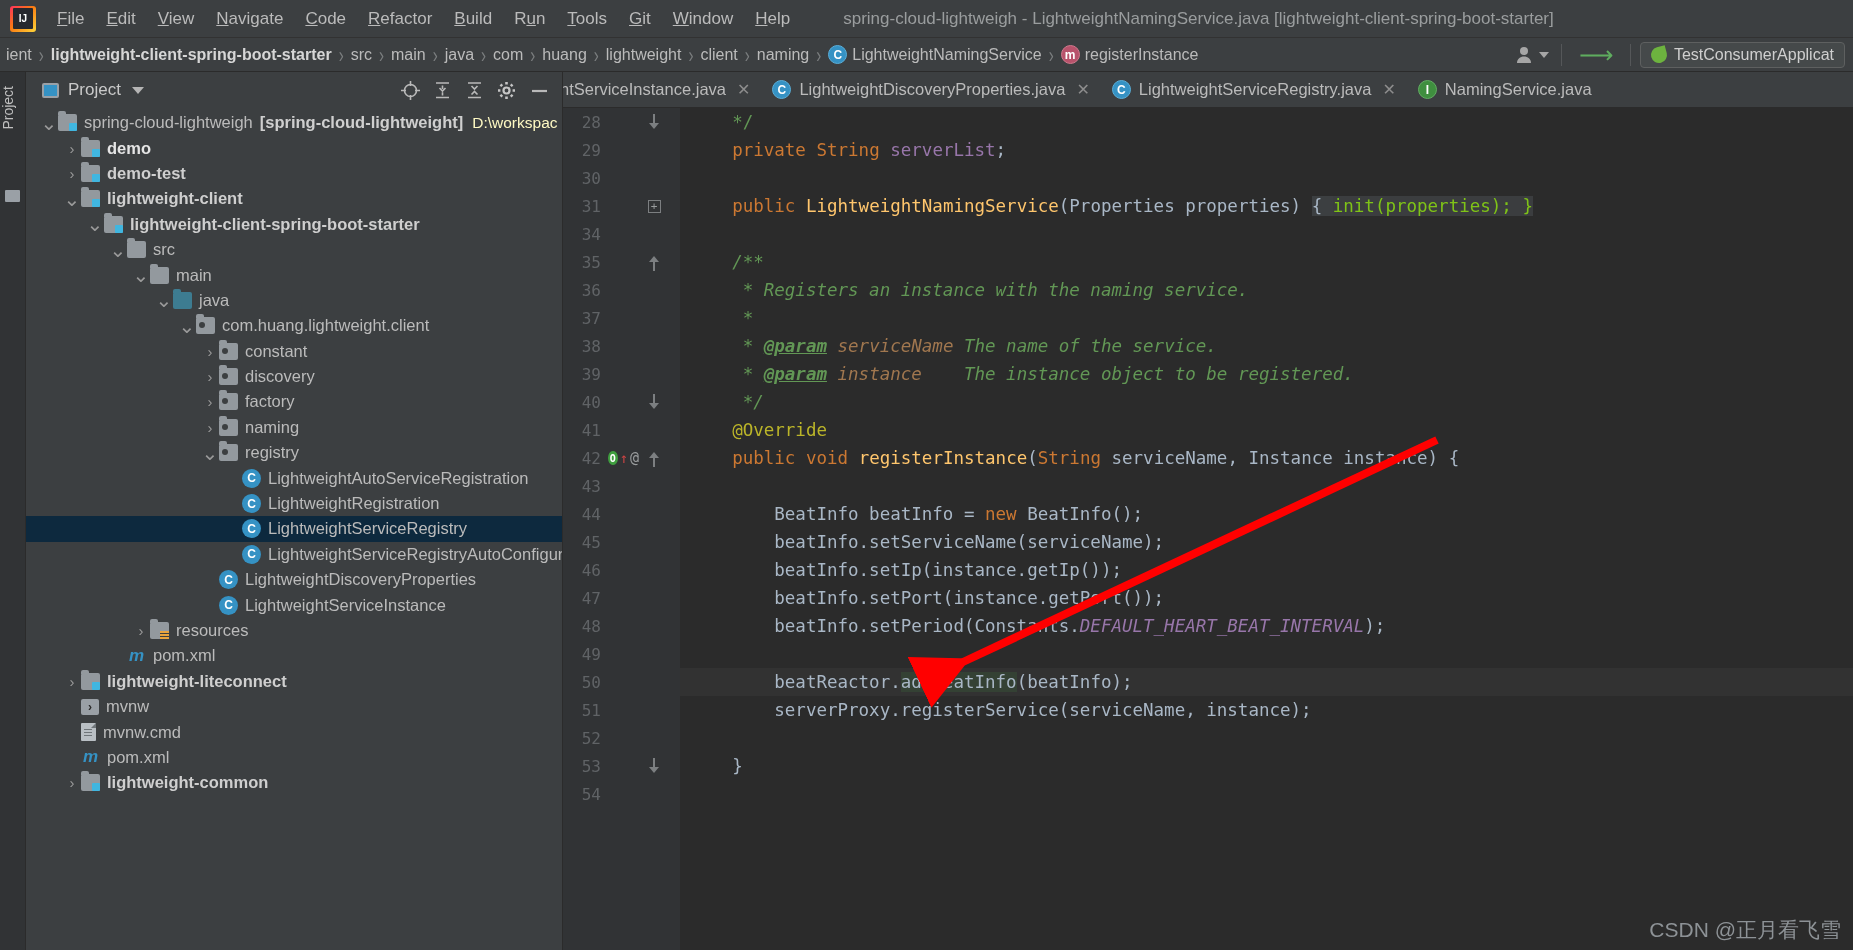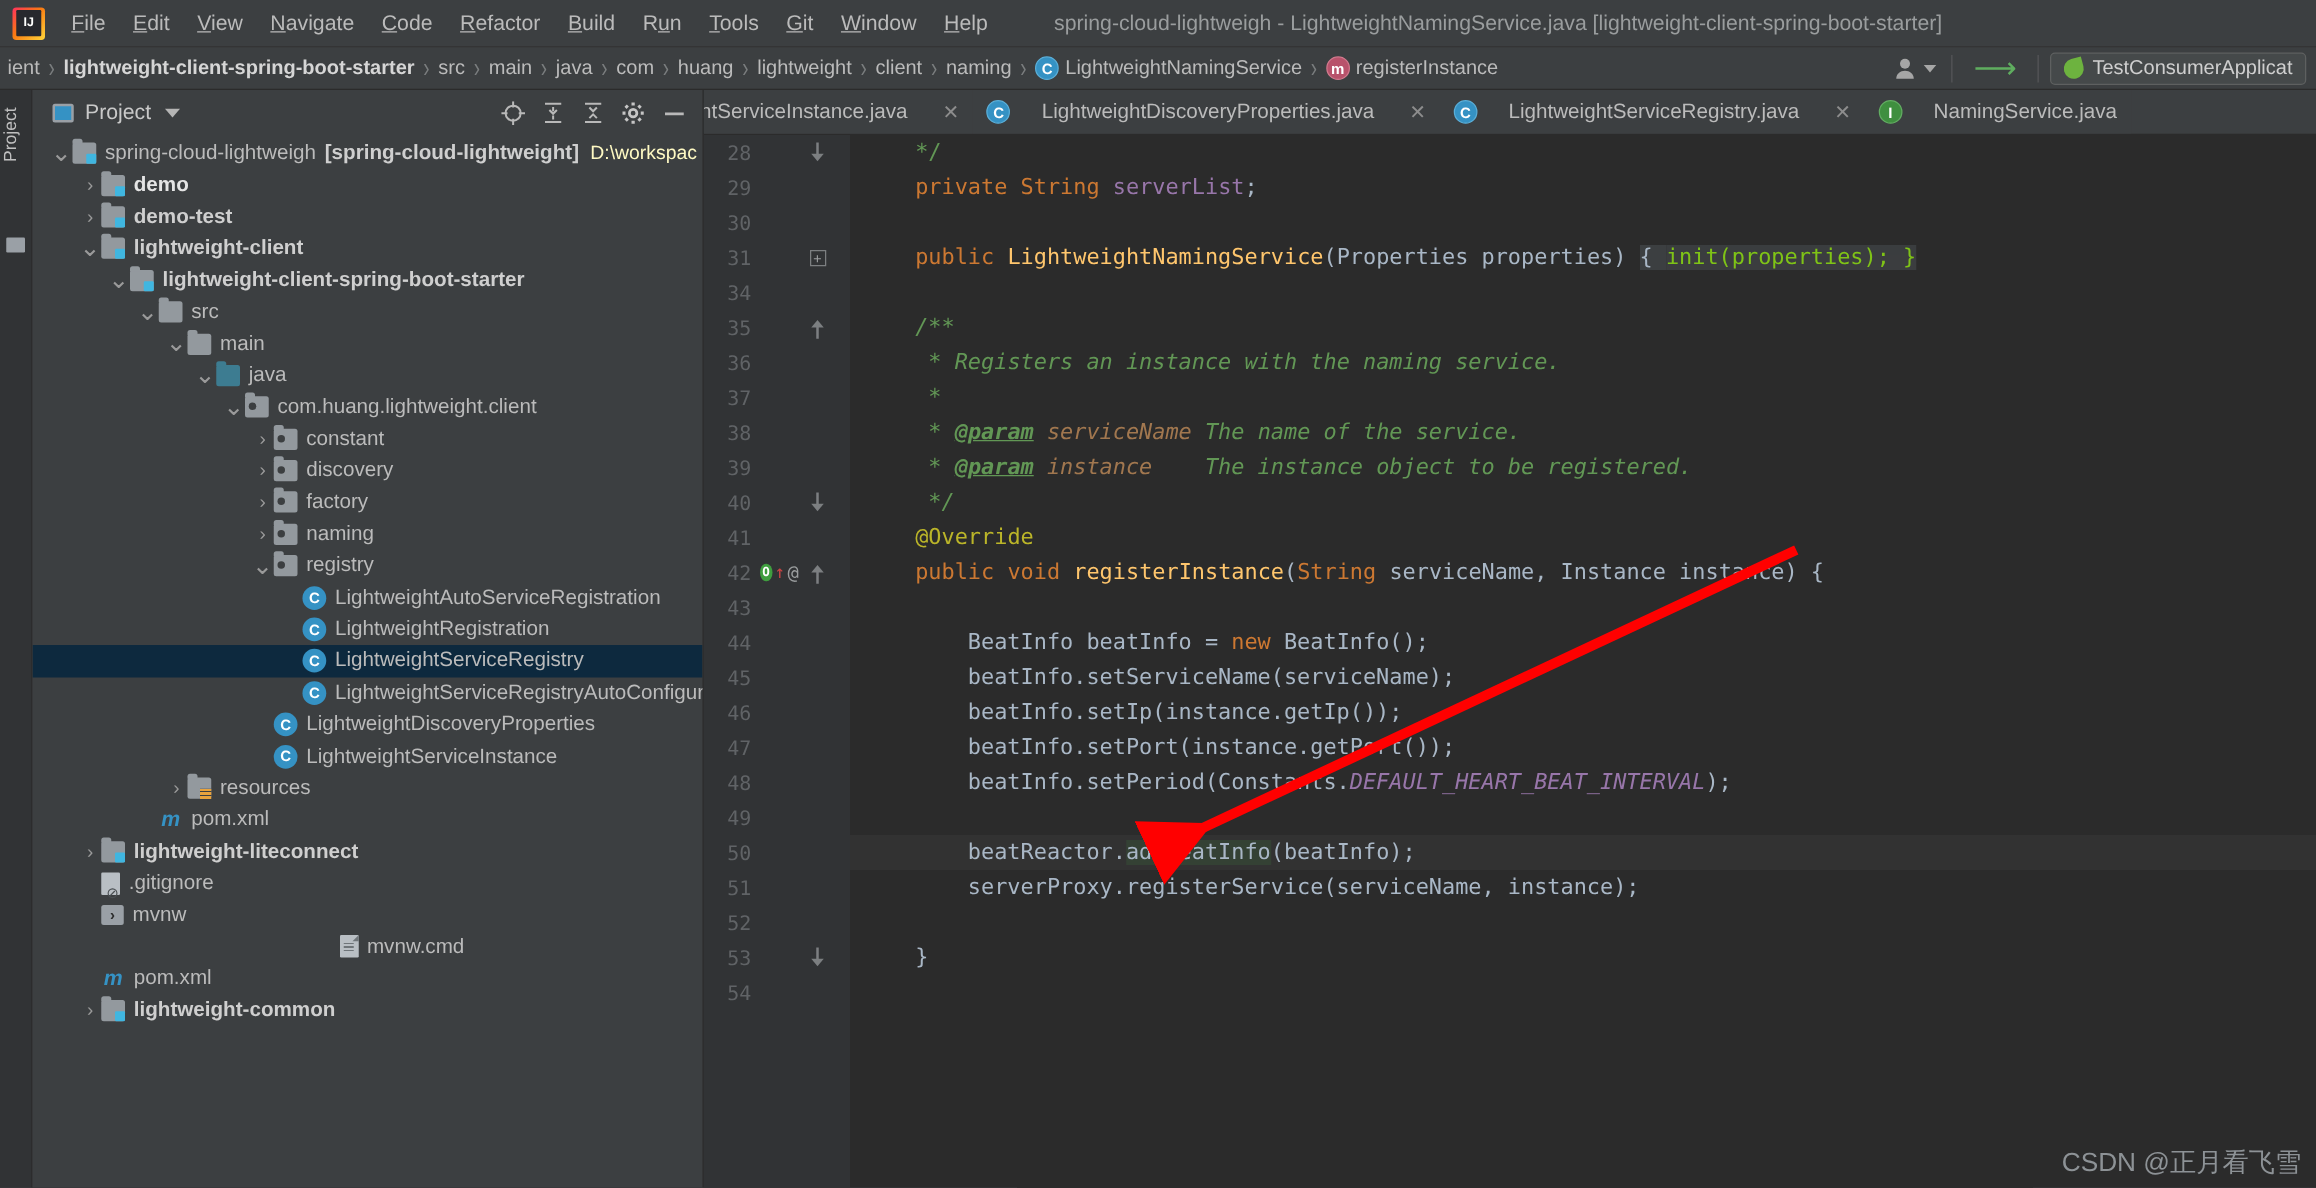--- a/index.html
+++ b/index.html
@@ -235,21 +235,21 @@
   
   .editor-area {
     position: absolute; top: 72px; left: 563px; right: 0; bottom: 0;
     background: #2b2b2b; overflow: hidden;
   }
   .tabbar {
     height: 36px; background: #3c3f41; display: flex; align-items: stretch;
     overflow: hidden; border-bottom: 1px solid #2b2b2b;
   }
   .etab {
-    display: flex; align-items: center; gap: 25px; padding: 0 11px;
+    display: flex; align-items: center; gap: 8px; padding: 0 11px;
     color: #bbbbbb; font-size: 16.5px; white-space: nowrap;
     background: #3c3f41;
   }
   .etab .x { color: #8d8d8d; font-size: 16px; margin-left: 3px; }
   .etab-cut { margin-left: -14px; }
 
   .code-wrap { position: absolute; top: 36px; left: 0; right: 0; bottom: 0; display: flex; }
   .gutter {
     width: 117px; flex: none; background: #313335; position: relative;
   }
@@ -576,29 +576,24 @@
           <span class="ic-maven">m</span>
           <span class="n-label">pom.xml</span>
         </div>
         <div class="node" style="padding-left: 37px;">
           <span class="twist">›</span>
           <span class="ic ic-mod"></span>
           <span class="n-label bold">lightweight-liteconnect</span>
         </div>
         <div class="node" style="padding-left: 37px;">
           <span class="twist none">›</span>
-          <span class="ic-git"></span>
-          <span class="n-label">.gitignore</span>
-        </div>
-        <div class="node" style="padding-left: 37px;">
-          <span class="twist none">›</span>
           <span class="ic-sh">›</span>
           <span class="n-label">mvnw</span>
         </div>
-        <div class="node" style="padding-left: 37px; justify-content: center;">
+        <div class="node" style="padding-left: 37px;">
           <span class="twist none">›</span>
           <span class="ic-file lines"></span>
           <span class="n-label">mvnw.cmd</span>
         </div>
         <div class="node" style="padding-left: 37px;">
           <span class="twist none">›</span>
           <span class="ic-maven">m</span>
           <span class="n-label">pom.xml</span>
         </div>
         <div class="node" style="padding-left: 37px;">

